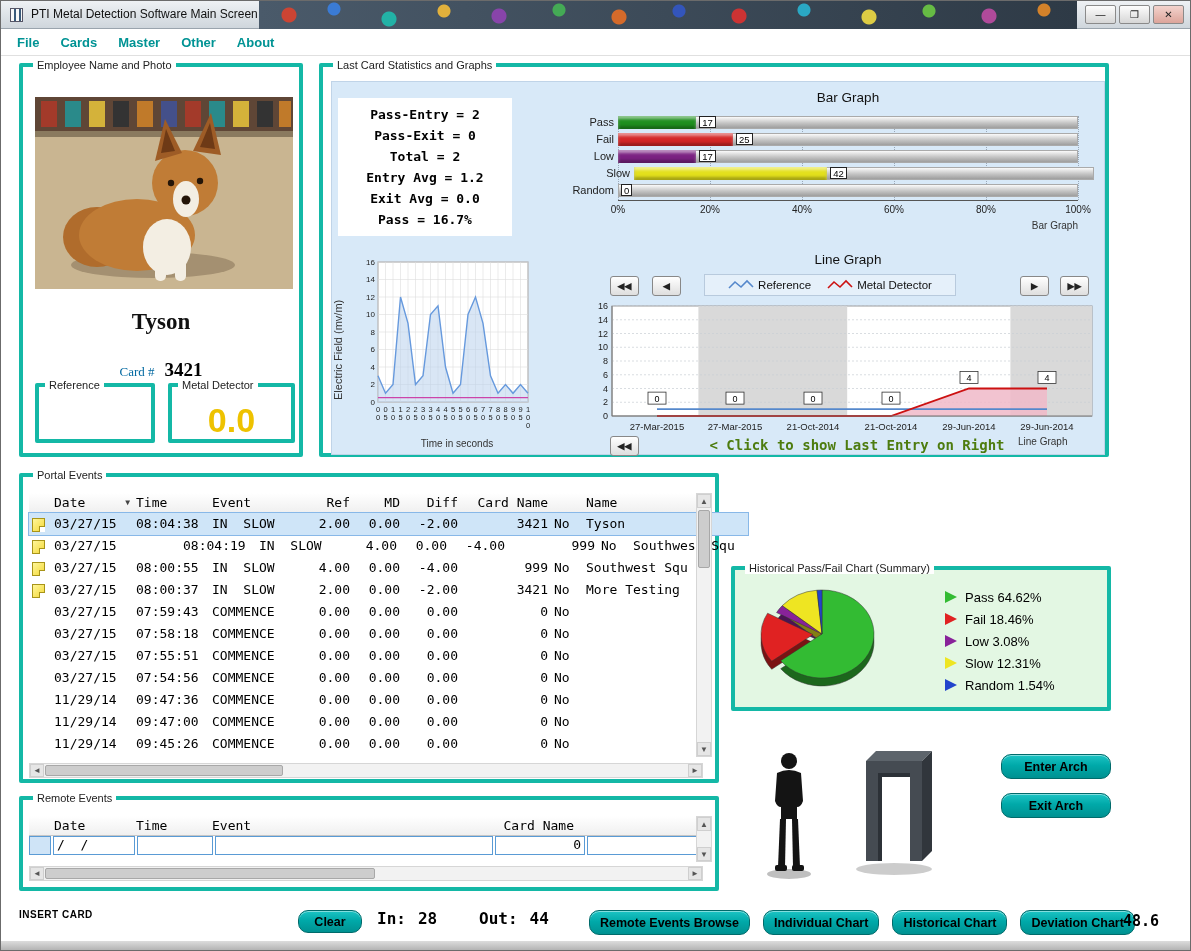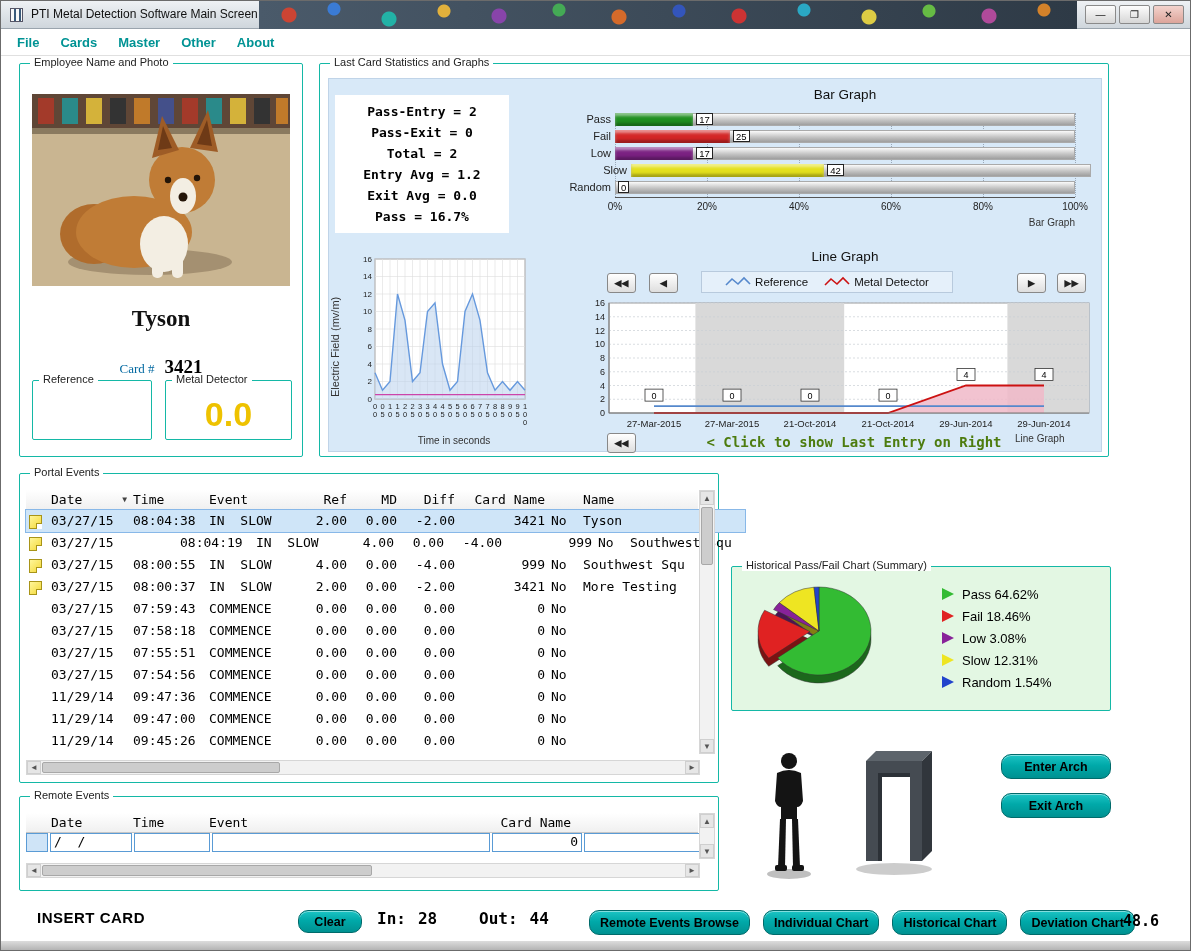--- a/index.html
+++ b/index.html
@@ -28,21 +28,21 @@
       linear-gradient(90deg,#4a5a6a,#2e3a46);}
   .win-btns{position:absolute;right:6px;top:4px;display:flex;gap:3px;}
   .winbtn{width:31px;height:19px;background:linear-gradient(#fdfdfd,#d6d6d6);border:1px solid #8a8a8a;border-radius:2px;font-size:10px;line-height:17px;text-align:center;color:#222;cursor:default;}
   .winbtn.close{background:linear-gradient(#f3d3cd,#dca49a);}
 
   
   .menubar{position:absolute;left:0;top:28px;width:100%;height:27px;background:#ffffff;border-bottom:1px solid #e0e0e0;display:flex;align-items:center;padding-left:16px;gap:21px;}
   .menu-item{font-size:13px;font-weight:bold;color:#009394;cursor:default;}
 
   
-  .group{position:absolute;border:1px solid #14b8a6;border-radius:2px;background:#fff;}
+  .group{position:absolute;border:4px solid #14b8a6;border-radius:2px;background:#fff;}
   .glabel{position:absolute;top:-8px;left:10px;background:#fff;padding:0 4px;font-size:11px;color:#222;white-space:nowrap;}
   .group.mini .glabel{left:6px;}
 
   
   #employee-group{left:18px;top:62px;width:284px;height:394px;}
   .photo{position:absolute;left:12px;top:30px;width:258px;height:192px;overflow:hidden;}
   .emp-name{position:absolute;left:0;top:242px;width:100%;text-align:center;font-family:"Liberation Serif",serif;font-size:23px;font-weight:bold;color:#111;}
   .card-row{position:absolute;left:0;top:292px;width:100%;text-align:center;}
   .card-label{font-family:"Liberation Serif",serif;font-size:13px;color:#0369a1;}
   .card-num{font-family:"Liberation Serif",serif;font-size:19px;font-weight:bold;color:#000;margin-left:10px;}
@@ -128,21 +128,21 @@
   #exit-arch{position:absolute;left:1000px;top:792px;width:110px;height:25px;}
 
   
   #remote-group{left:18px;top:795px;width:700px;height:95px;}
   #remote-row{position:absolute;left:6px;top:36px;display:flex;gap:2px;}
   .ecell{height:19px;border:1px solid #5a9bd5;background:#fff;font-family:"DejaVu Sans Mono",monospace;font-size:13px;line-height:16px;padding:0 3px;white-space:pre;}
   .ecell.r{text-align:right;}
   .ecell.fill{background:#cfe4f7;}
 
   
-  #insert-card{position:absolute;left:36px;top:908px;font-size:15px;font-weight:bold;letter-spacing:.5px;color:#000;}
+  #insert-card{position:absolute;left:18px;top:908px;font-size:10px;font-weight:bold;letter-spacing:.5px;color:#000;}
   #clear-btn{position:absolute;left:297px;top:909px;width:64px;height:23px;}
   .inout{position:absolute;top:908px;font-family:"DejaVu Sans Mono",monospace;font-size:16px;font-weight:bold;color:#000;}
   #in-box{left:376px;} #out-box{left:478px;}
   .inout .val{margin-left:12px;}
   #bottom-buttons{position:absolute;left:588px;top:909px;display:flex;gap:13px;height:25px;}
   #bottom-buttons .teal-btn{padding:0 10px;height:25px;}
   #dev-value{position:absolute;left:1122px;top:911px;font-family:"DejaVu Sans Mono",monospace;font-size:15px;font-weight:bold;color:#000;}
   .bottom-strip{position:absolute;left:0;bottom:0;width:100%;height:9px;background:linear-gradient(#dcdcdc,#b4b4b4);}
 </style>
 </head>

